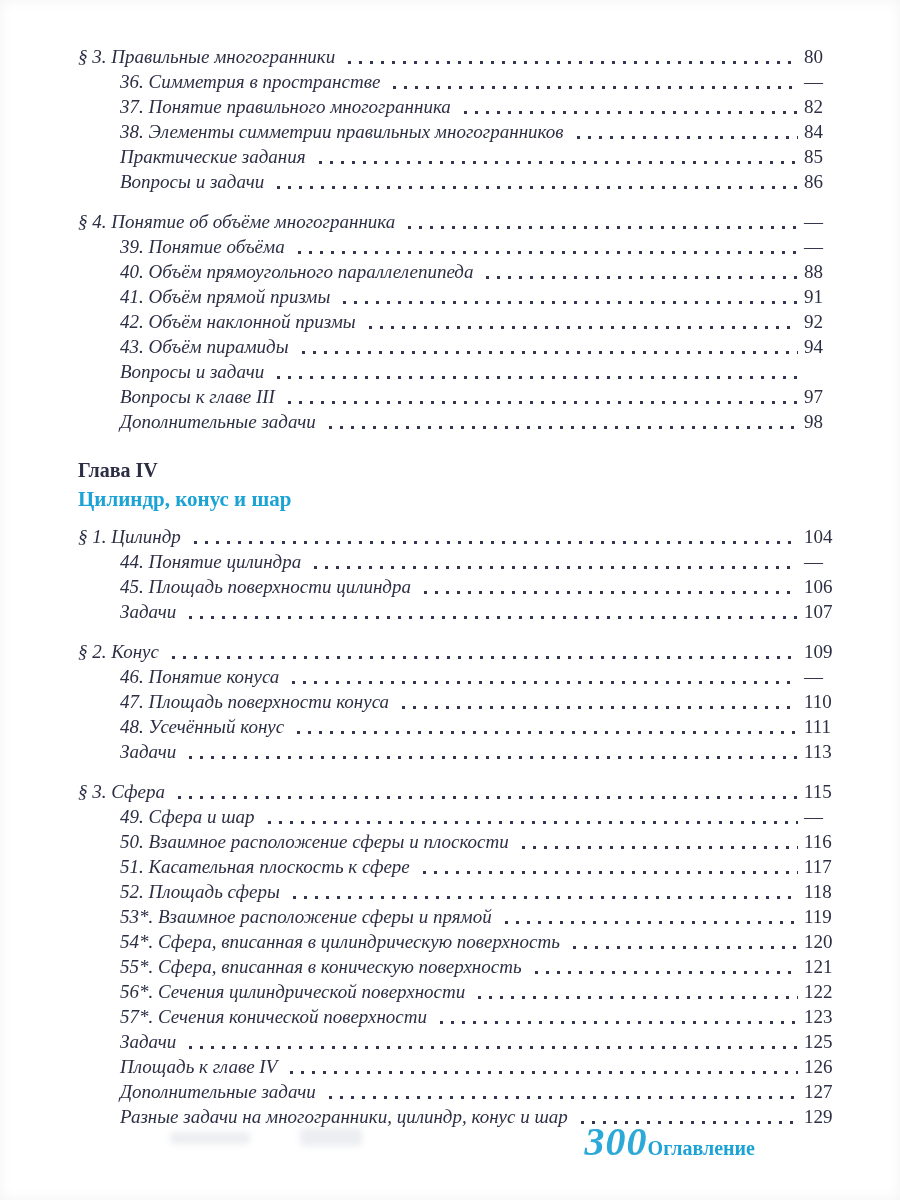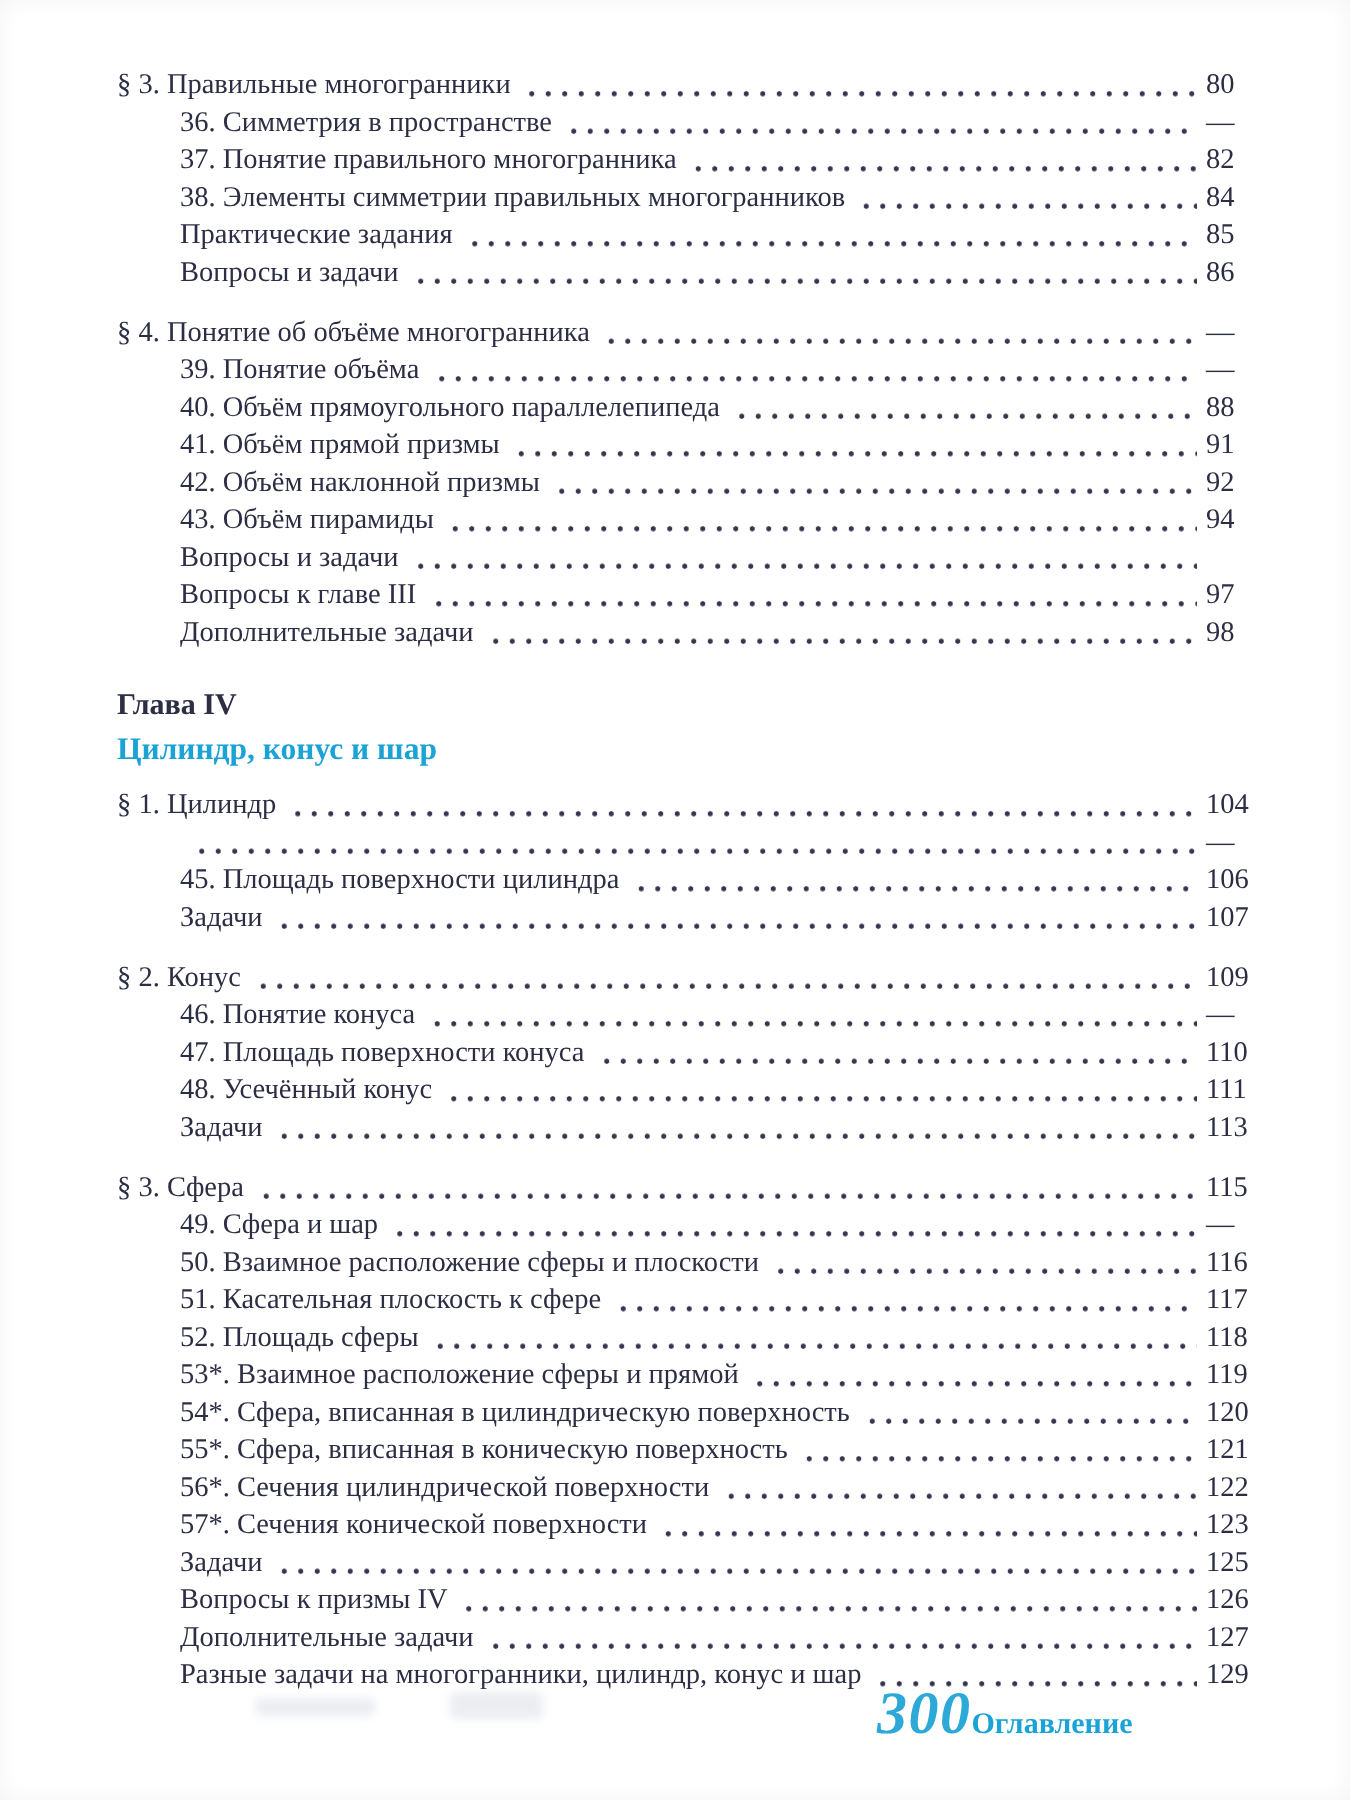--- a/index.html
+++ b/index.html
@@ -20,21 +20,21 @@
   .group { margin-bottom:15px; }
   .row {
     display:flex;
     align-items:flex-end;
     height:25px;
     font-size:19px;
     line-height:24px;
     white-space:nowrap;
   }
   .row.indent { padding-left:42px; }
-  .row .label { flex:0 0 auto; }
+  .row .label { flex:0 0 auto;font-style:italic; }
   .leader {
     flex:1 1 auto;
     height:20px;
     margin:0 6px 0 9px;
     background-image: radial-gradient(circle, #34364e 1.5px, rgba(0,0,0,0) 1.9px);
     background-size: 11px 5px;
     background-repeat: repeat-x;
     background-position: left bottom 4px;
   }
   .pagenum {
@@ -171,20 +171,21 @@
         <div class="l1">Глава IV</div>
         <div class="l2">Цилиндр, конус и шар</div>
       </div>
       <div class="group">
         <div class="row">
           <span class="label">§ 1. Цилиндр</span>
           <span class="leader"></span>
           <span class="pagenum">104</span>
         </div>
         <div class="row indent">
+          <span class="label">44. Понятие цилиндра</span>
           <span class="leader"></span>
           <span class="pagenum">—</span>
         </div>
         <div class="row indent">
           <span class="label">45. Площадь поверхности цилиндра</span>
           <span class="leader"></span>
           <span class="pagenum">106</span>
         </div>
         <div class="row indent">
           <span class="label">Задачи</span>
@@ -269,21 +270,21 @@
           <span class="label">57*. Сечения конической поверхности</span>
           <span class="leader"></span>
           <span class="pagenum">123</span>
         </div>
         <div class="row indent">
           <span class="label">Задачи</span>
           <span class="leader"></span>
           <span class="pagenum">125</span>
         </div>
         <div class="row indent">
-          <span class="label">Вопросы к призмы IV</span>
+          <span class="label">Площадь к главе IV</span>
           <span class="leader"></span>
           <span class="pagenum">126</span>
         </div>
         <div class="row indent">
           <span class="label">Дополнительные задачи</span>
           <span class="leader"></span>
           <span class="pagenum">127</span>
         </div>
         <div class="row indent">
           <span class="label">Разные задачи на многогранники, цилиндр, конус и шар</span>

